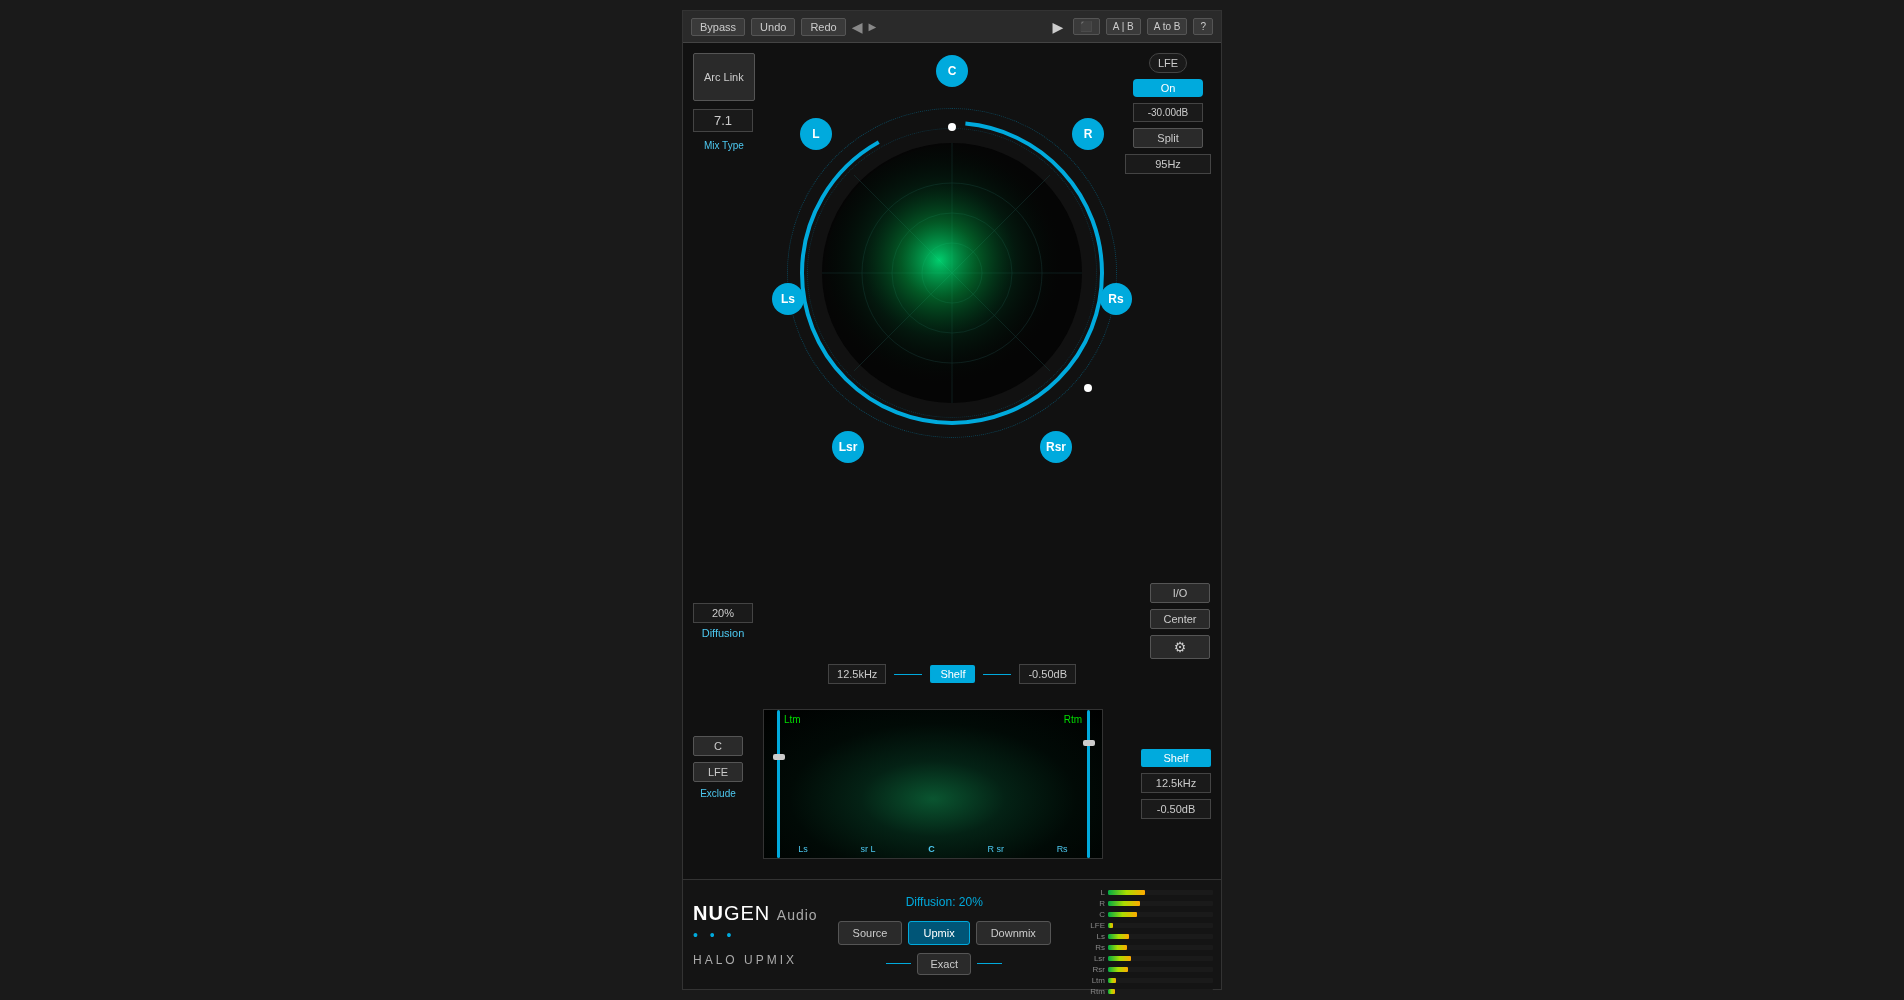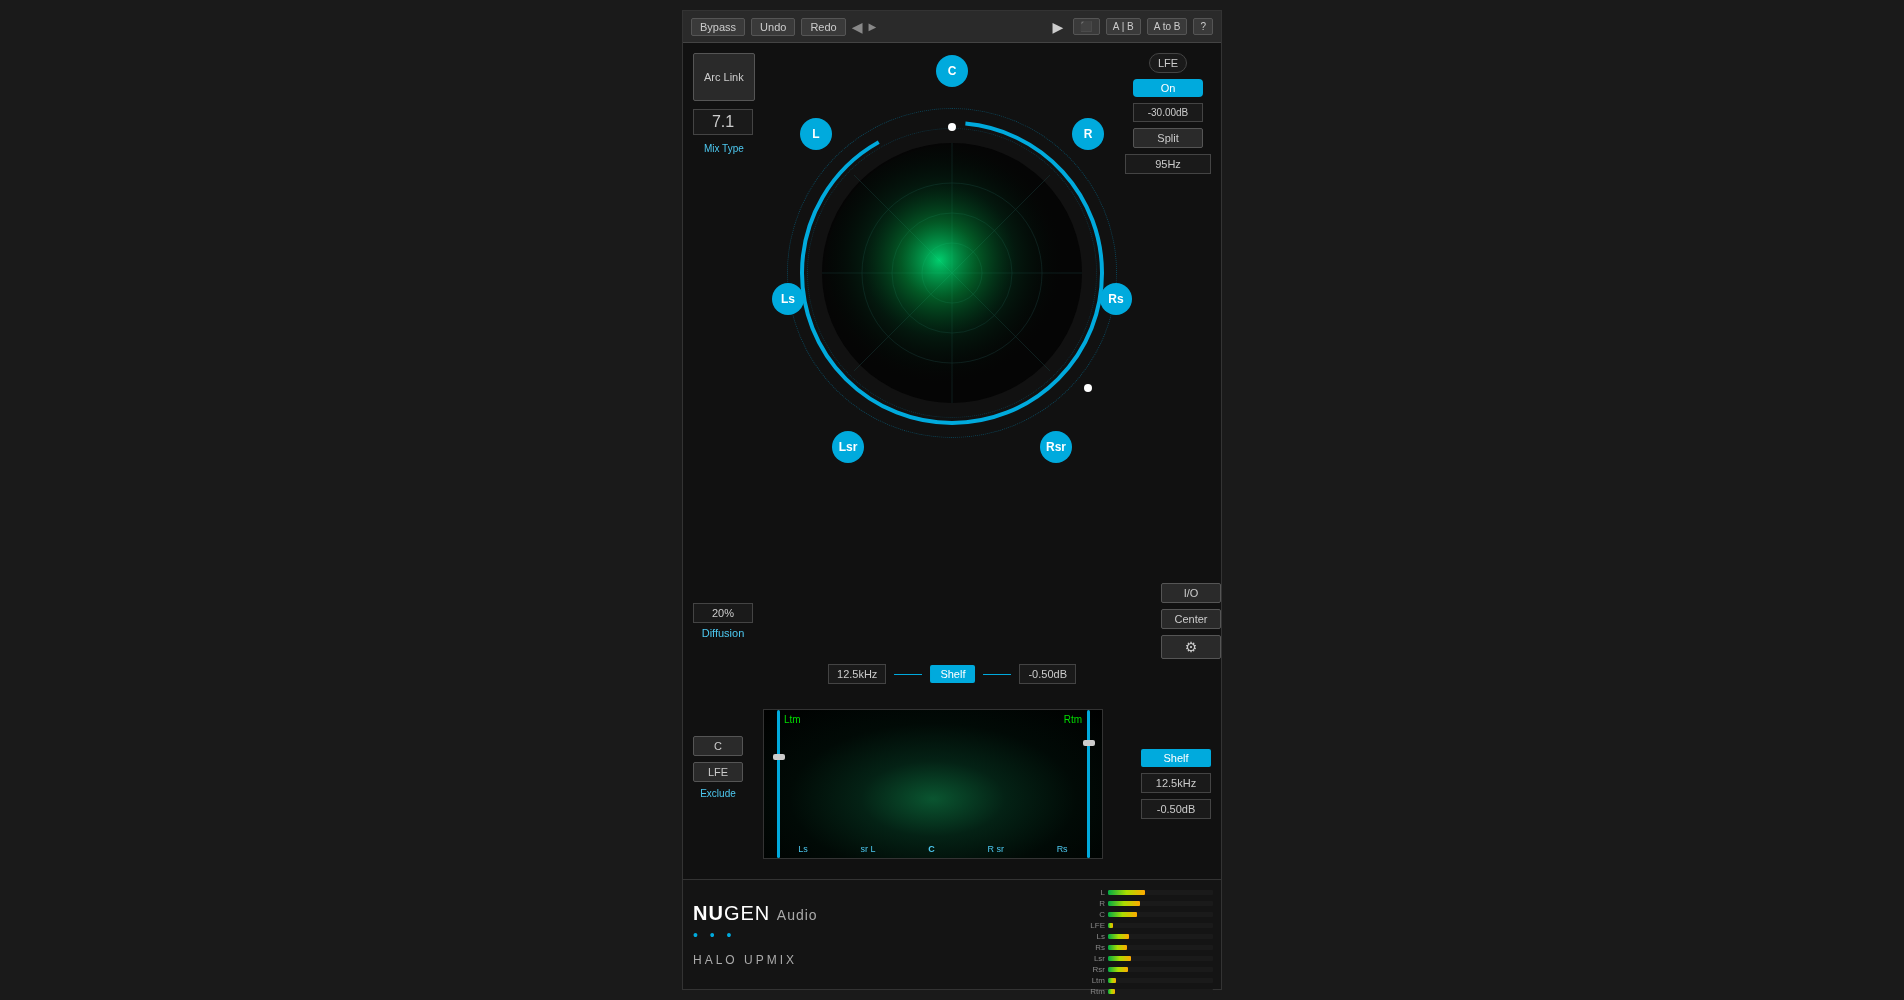--- a/index.html
+++ b/index.html
@@ -86,21 +86,21 @@
       padding: 17px 10px;
       cursor: pointer;
       border-radius: 2px;
       text-align: center;
     }
 
     .mix-type-display {
       background: #1a1a1a;
       border: 1px solid #444;
       color: #ccc;
-      font-size: 16px;
+      font-size: 13px;
       padding: 3px 8px;
       text-align: center;
       width: 60px;
     }
     .mix-type-label {
       color: #4dc8f0;
       font-size: 10px;
       text-align: center;
     }
 
@@ -162,21 +162,21 @@
       color: #ccc;
       font-size: 11px;
       padding: 3px 6px;
       text-align: center;
       width: 86px;
     }
 
     
     .bottom-right-panel {
       position: absolute;
-      right: 0;
+      right: 11px;
       bottom: 220px;
       display: flex;
       flex-direction: column;
       gap: 6px;
       z-index: 10;
     }
     .io-btn {
       background: #2a2a2a;
       border: 1px solid #555;
       color: #ccc;
@@ -675,20 +675,33 @@
   <div class="bottom-strip">
 
     <div class="logo-area">
       <div class="logo-text">
         <span>NU</span><span style="font-weight:normal;margin-top:43px;">GEN</span> <span style="font-size:14px;font-weight:normal;color:#aaa;">Audio</span>
       </div>
       <div class="logo-dots">• • •</div>
       <div class="logo-subtitle">HALO  UPMIX</div>
     </div>
 
+    <div class="mode-buttons">
+      <div class="diffusion-indicator">Diffusion: 20%</div>
+      <div class="mode-btn-row">
+        <button class="mode-btn">Source</button>
+        <button class="mode-btn active">Upmix</button>
+        <button class="mode-btn">Downmix</button>
+      </div>
+      <div class="exact-row">
+        <div class="exact-line"></div>
+        <button class="exact-btn">Exact</button>
+        <div class="exact-line"></div>
+      </div>
+    </div>
 
     <div class="meters-area" id="meters-container">
     <div class="meter-row">
           <div class="meter-label">L</div>
           <div class="meter-bar-bg">
             <div class="meter-bar-fill" style="width: 35%;"></div>
           </div>
         </div>
         <div class="meter-row">
           <div class="meter-label">R</div>

